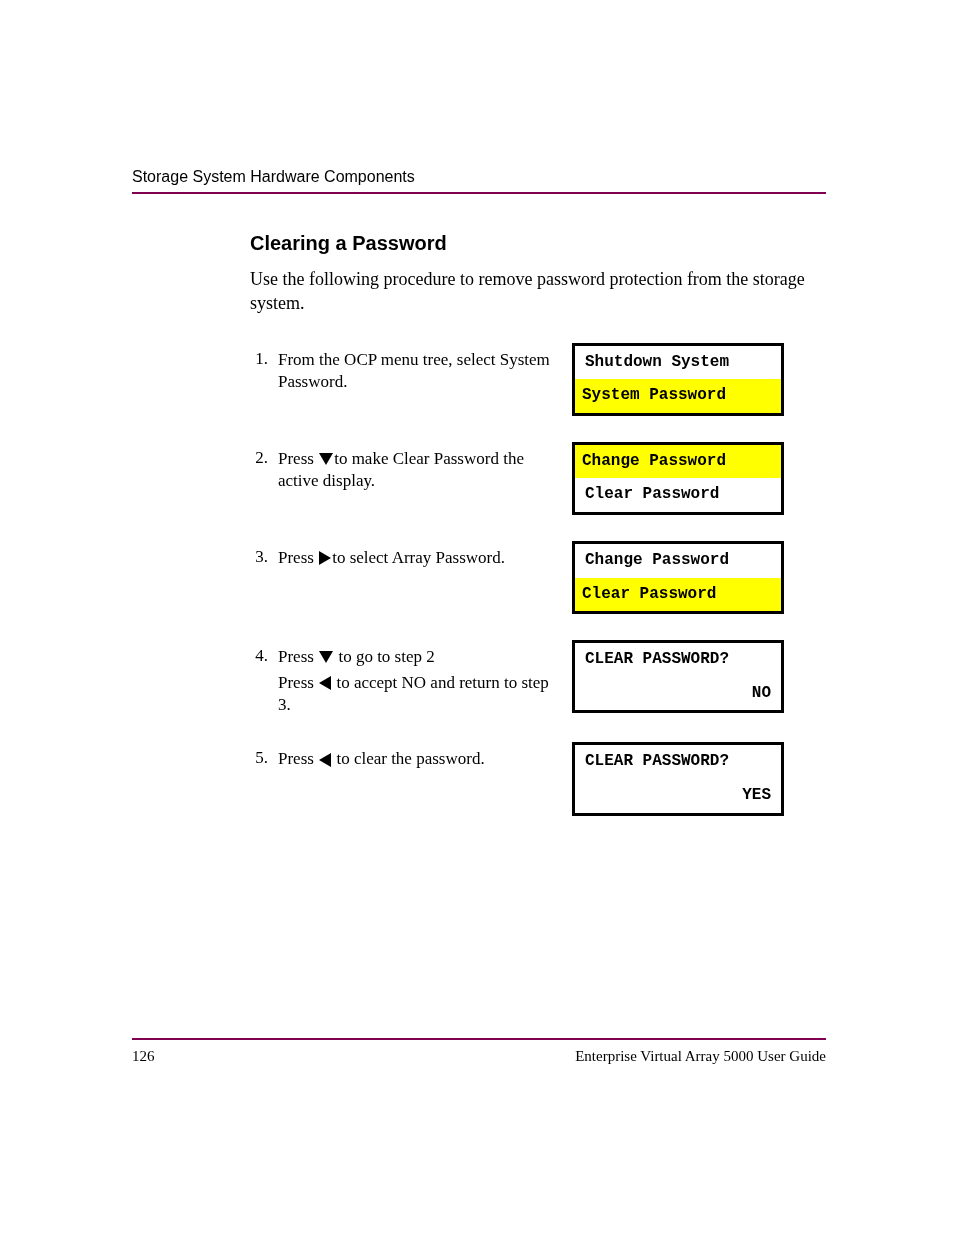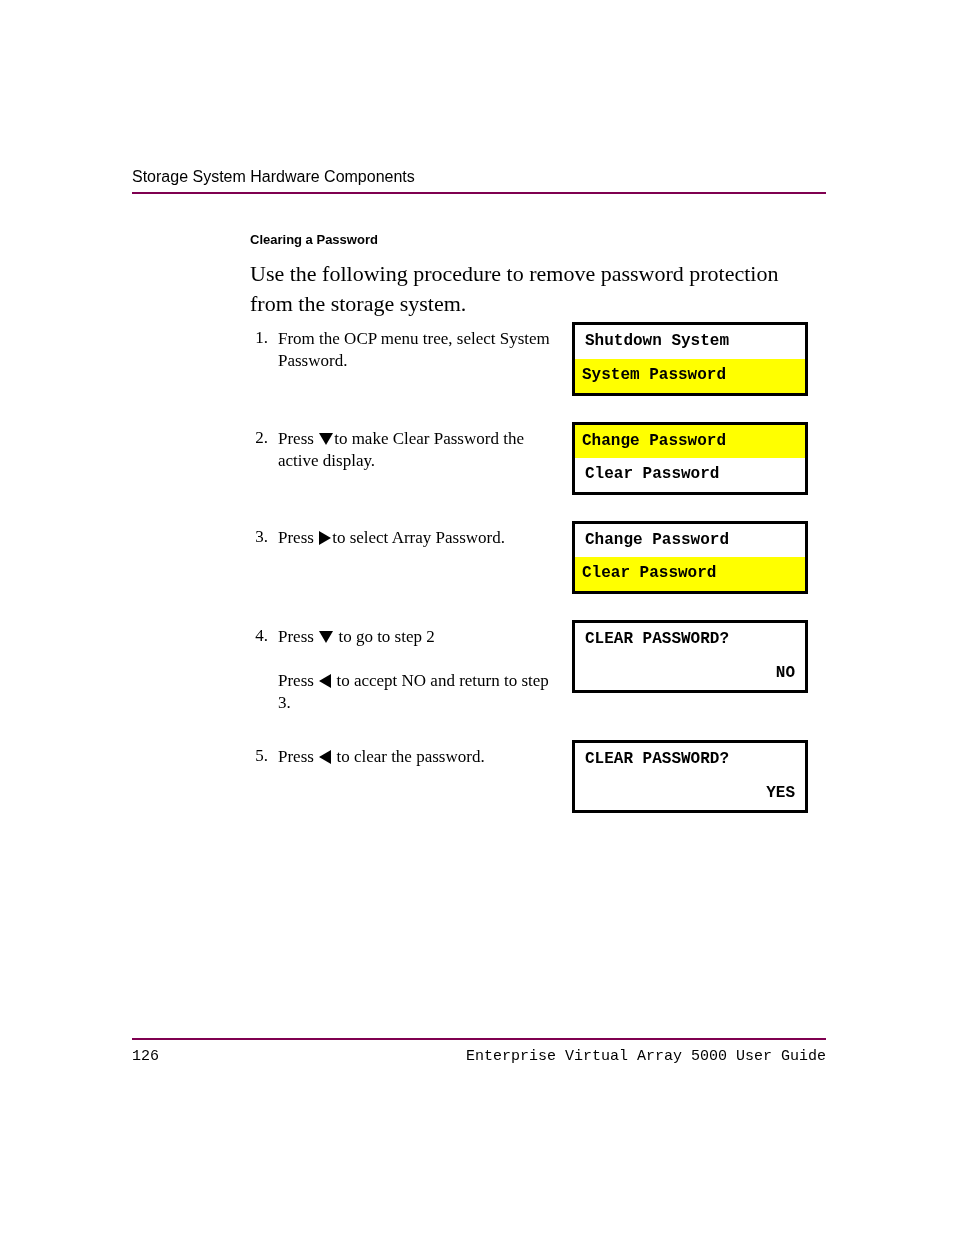--- a/index.html
+++ b/index.html
@@ -29,27 +29,27 @@
       height: 2px;
       background: #7f0050;
       margin-bottom: 38px;
     }
     .content {
       padding-left: 118px;
     }
     .section-heading {
       font-family: Arial, Helvetica, sans-serif;
       font-weight: bold;
-      font-size: 13px;
+      font-size: 20px;
       margin-bottom: 12px;
     }
     .intro {
-      font-size: 22px;
+      font-size: 18px;
       line-height: 1.35;
-      margin-bottom: 4px;
+      margin-bottom: 27px;
     }
     .step-row {
       display: flex;
       align-items: flex-start;
       gap: 14px;
       margin-bottom: 26px;
     }
     .step-text-wrap {
       display: flex;
       flex: 1 1 auto;
@@ -75,21 +75,21 @@
       margin: 0 1px;
       position: relative;
       top: -1px;
     }
     .tri svg {
       display: block;
     }
     .lcd {
       flex: 0 0 auto;
       border: 3px solid #000;
-      width: 236px;
+      width: 212px;
       font-family: 'Courier New', Courier, monospace;
       font-weight: bold;
       font-size: 16px;
     }
     .lcd-row {
       padding: 8px 10px 8px 10px;
       line-height: 1.1;
       white-space: pre;
     }
     .lcd-row.hl {
@@ -107,21 +107,21 @@
       bottom: 170px;
     }
     .footer-rule {
       height: 2px;
       background: #7f0050;
       margin-bottom: 8px;
     }
     .footer-row {
       display: flex;
       justify-content: space-between;
-      font-family: Liberation Mono, monospace;
+      font-family: Liberation Serif, serif;
       font-size: 15px;
     }
   </style>
 </head>
 <body>
 
 <div class="page">
   <div class="header-text">Storage System Hardware Components</div>
   <div class="header-rule"></div>
 
@@ -172,21 +172,21 @@
 
     <div class="step-row">
       <div class="step-text-wrap">
         <div class="step-num">4.</div>
         <div class="step-text">
           <span class="step-line">
             <span>Press </span><span class="tri"><svg width="14" height="12">
                   <polygon points="0,0 14,0 7,12" fill="#000"></polygon>
                 </svg></span><span> to go to step 2</span>
           </span>
-          <span class="step-line" style="margin-top:22px;">
+          <span class="step-line" style="margin-top:4px;">
             <span>Press </span><span class="tri"><svg width="12" height="14">
                   <polygon points="12,0 0,7 12,14" fill="#000"></polygon>
                 </svg></span><span> to accept NO and return to step 3.</span>
           </span>
         </div>
       </div>
       <div class="lcd">
         <div class="lcd-row">CLEAR PASSWORD?</div>
         <div class="lcd-row right">NO</div>
       </div>

